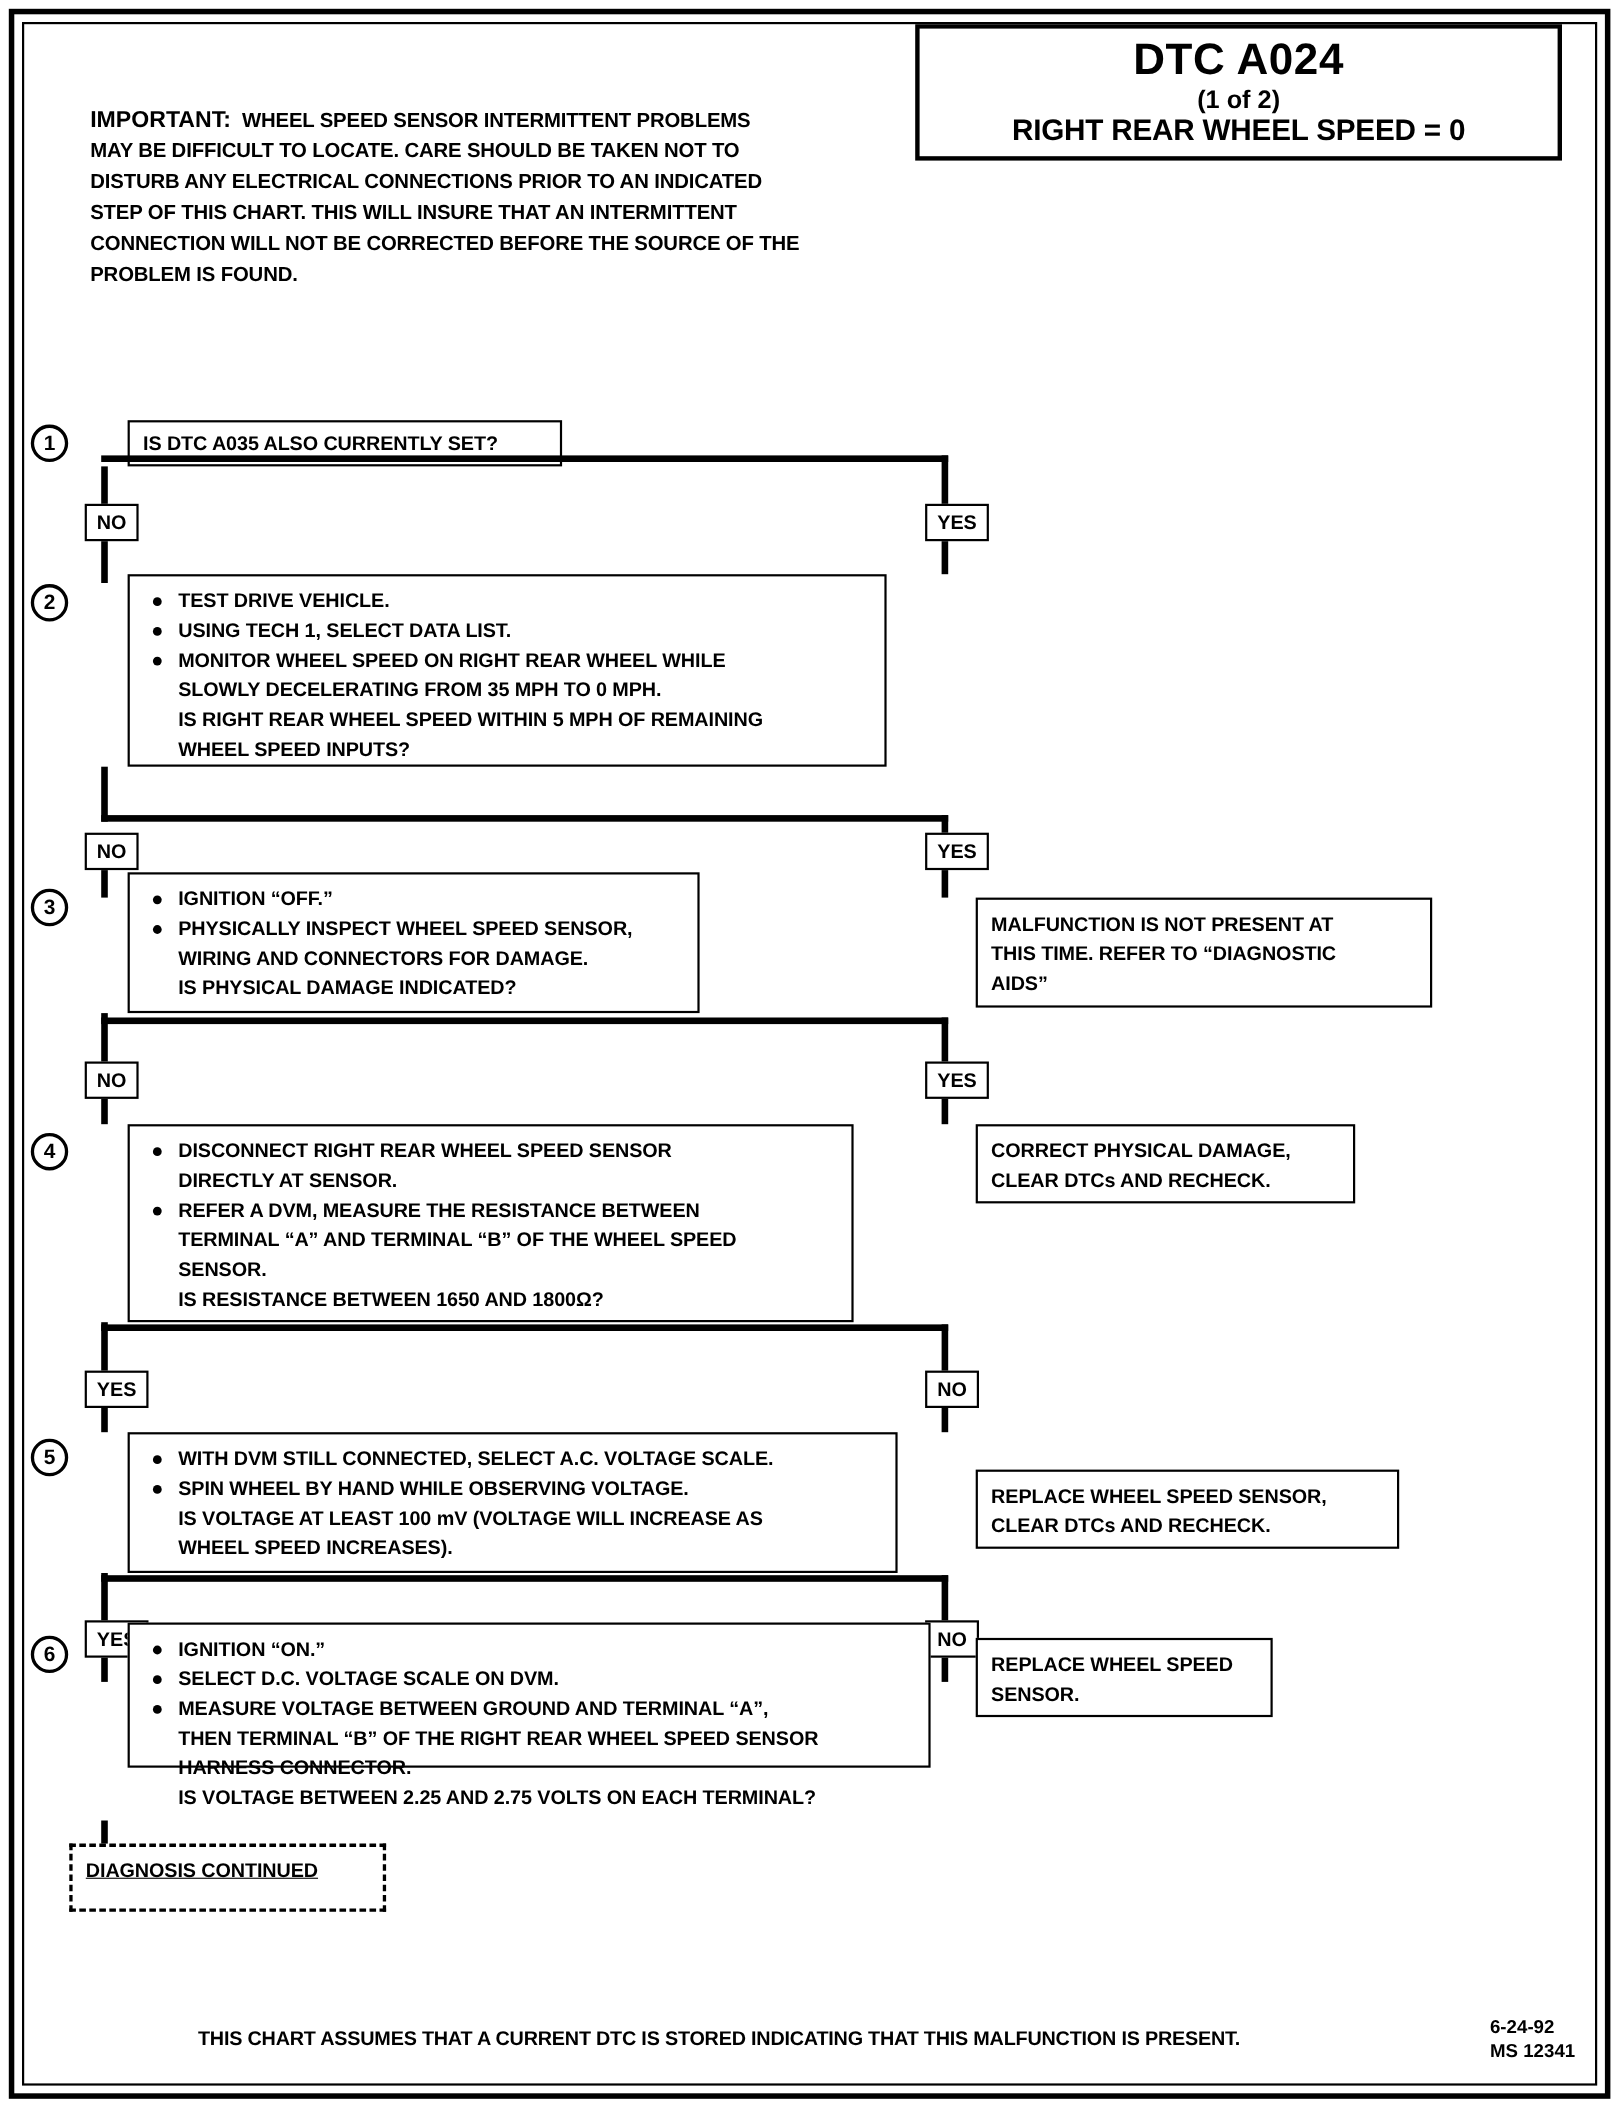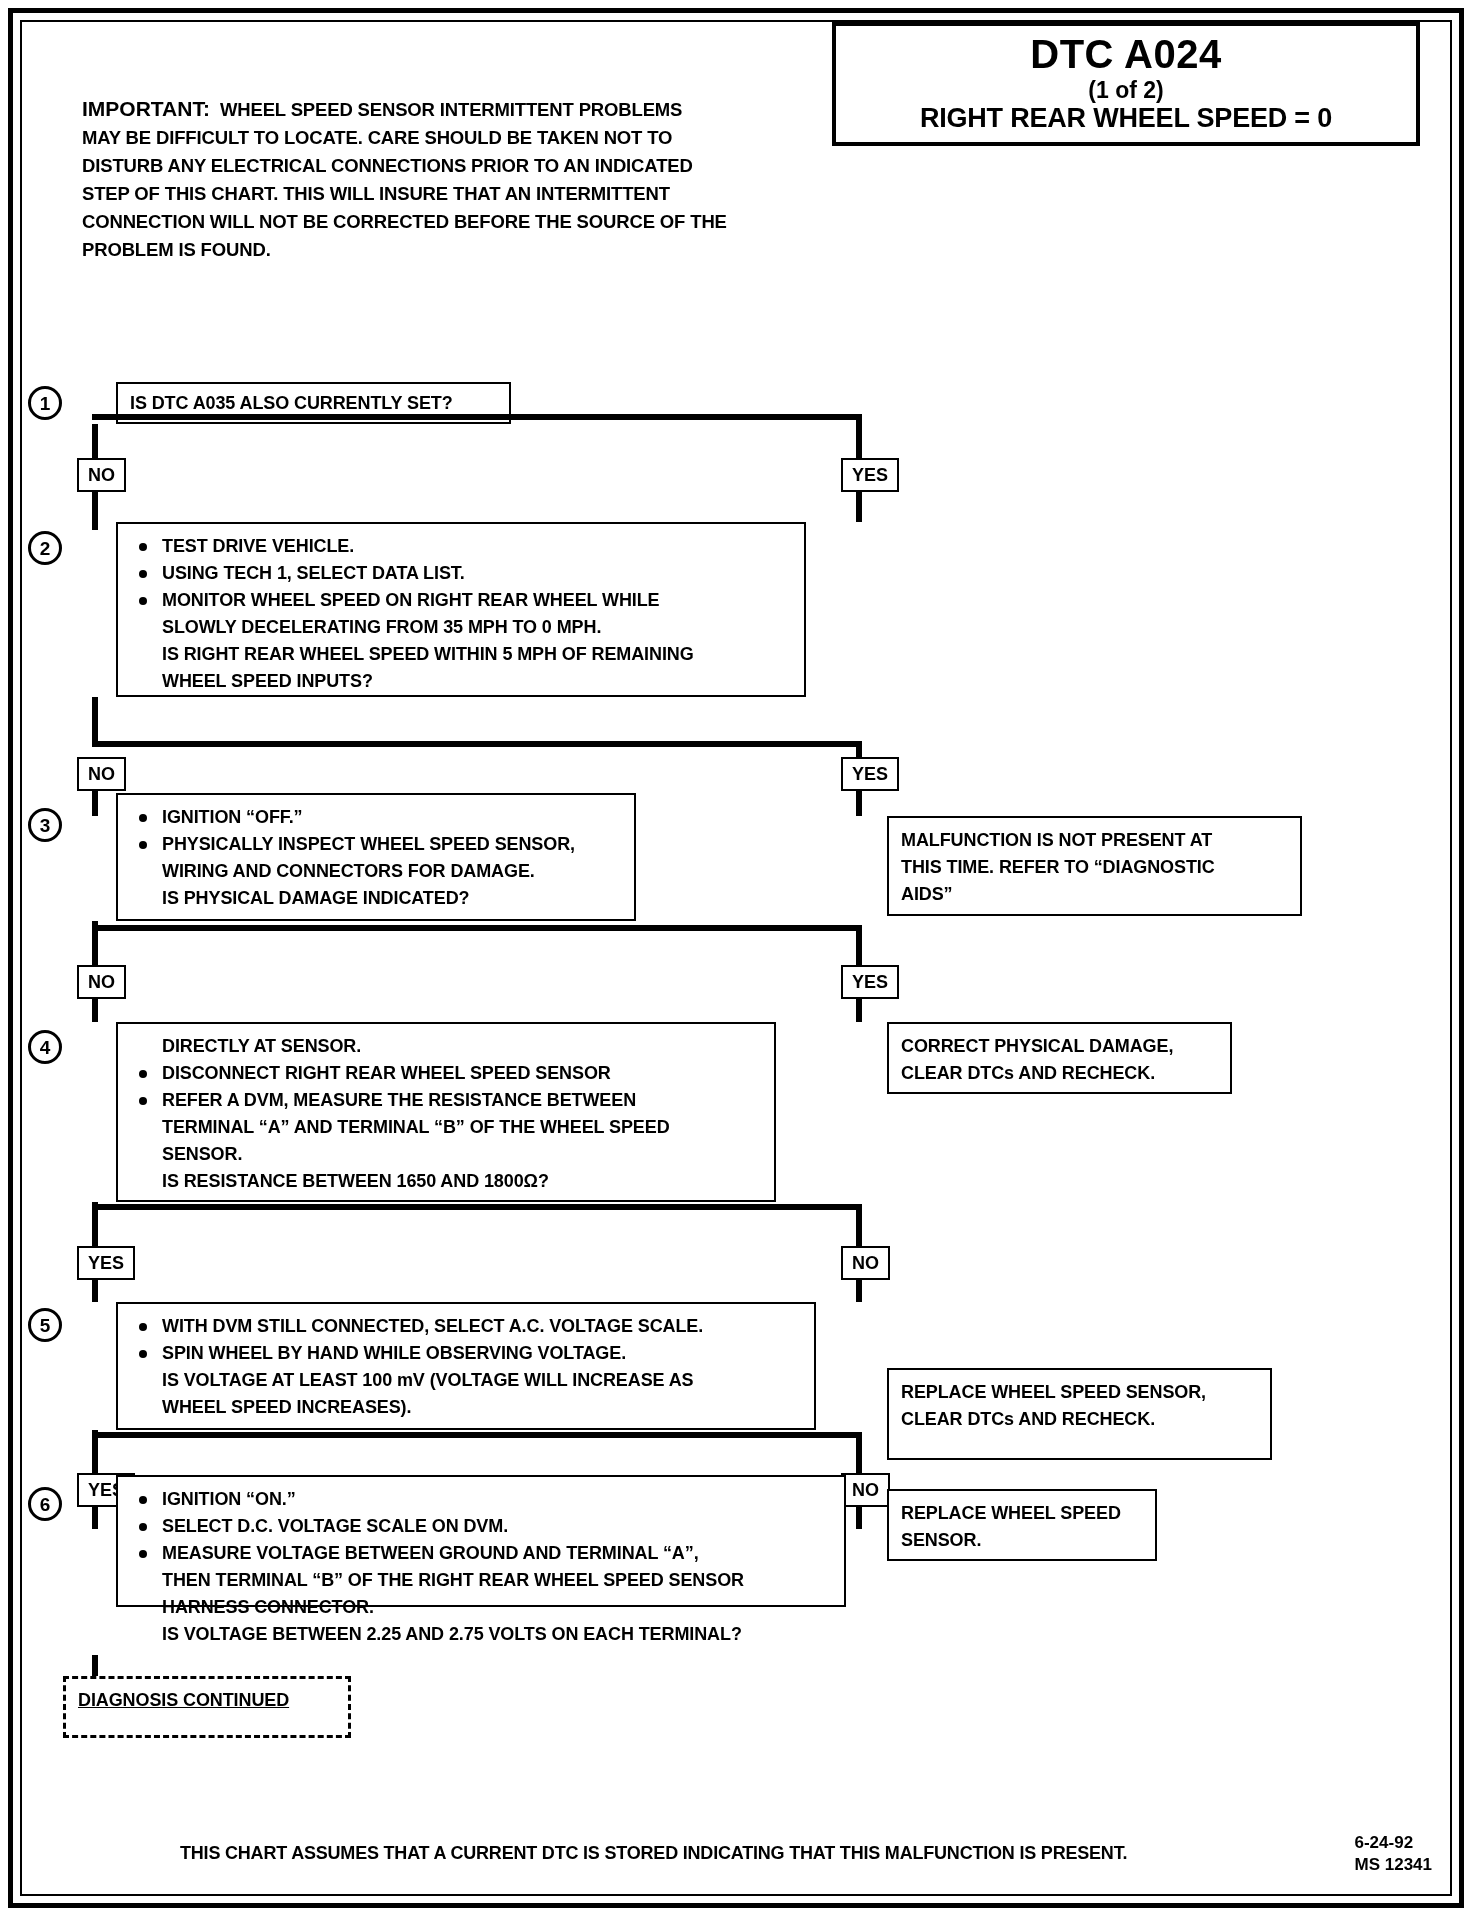--- a/index.html
+++ b/index.html
@@ -279,38 +279,38 @@
   <div class="vline" style="left:92px; top:999px; height:23px;"></div>
   <div class="vline" style="left:856px; top:999px; height:23px;"></div>
 
   <div class="box thin" style="left:843px; top:1022px; width:345px; height:72px;">
     <div class="box-line">CORRECT PHYSICAL DAMAGE,</div>
     <div class="box-line">CLEAR DTCs AND RECHECK.</div>
   </div>
 
   <div class="step-num" style="left:28px; top:1030px;">4</div>
   <div class="box" style="left:72px; top:1022px; width:660px; height:180px;">
+    <div class="box-line bullet-row">DISCONNECT RIGHT REAR WHEEL SPEED SENSOR</div>
     <div class="box-line cont-row">DIRECTLY AT SENSOR.</div>
-    <div class="box-line bullet-row">DISCONNECT RIGHT REAR WHEEL SPEED SENSOR</div>
     <div class="box-line bullet-row">REFER A DVM, MEASURE THE RESISTANCE BETWEEN</div>
     <div class="box-line cont-row">TERMINAL “A” AND TERMINAL “B” OF THE WHEEL SPEED</div>
     <div class="box-line cont-row">SENSOR.</div>
     <div class="box-line cont-row">IS RESISTANCE BETWEEN 1650 AND 1800Ω?</div>
   </div>
 
   <div class="vline" style="left:92px; top:1202px; height:46px;"></div>
   <div class="hline" style="left:92px; top:1204px; width:770px;"></div>
   <div class="vline" style="left:856px; top:1204px; height:44px;"></div>
 
   <div class="answer" style="left:77px; top:1246px;">YES</div>
   <div class="answer" style="left:841px; top:1246px;">NO</div>
   <div class="vline" style="left:92px; top:1280px; height:22px;"></div>
   <div class="vline" style="left:856px; top:1280px; height:22px;"></div>
 
-  <div class="box thin" style="left:843px; top:1368px; width:385px; height:92px;">
+  <div class="box thin" style="left:843px; top:1336px; width:385px; height:72px;">
     <div class="box-line">REPLACE WHEEL SPEED SENSOR,</div>
     <div class="box-line">CLEAR DTCs AND RECHECK.</div>
   </div>
 
   <div class="step-num" style="left:28px; top:1308px;">5</div>
   <div class="box" style="left:72px; top:1302px; width:700px; height:128px;">
     <div class="box-line bullet-row">WITH DVM STILL CONNECTED, SELECT A.C. VOLTAGE SCALE.</div>
     <div class="box-line bullet-row">SPIN WHEEL BY HAND WHILE OBSERVING VOLTAGE.</div>
     <div class="box-line cont-row">IS VOLTAGE AT LEAST 100 mV (VOLTAGE WILL INCREASE AS</div>
     <div class="box-line cont-row">WHEEL SPEED INCREASES).</div>

